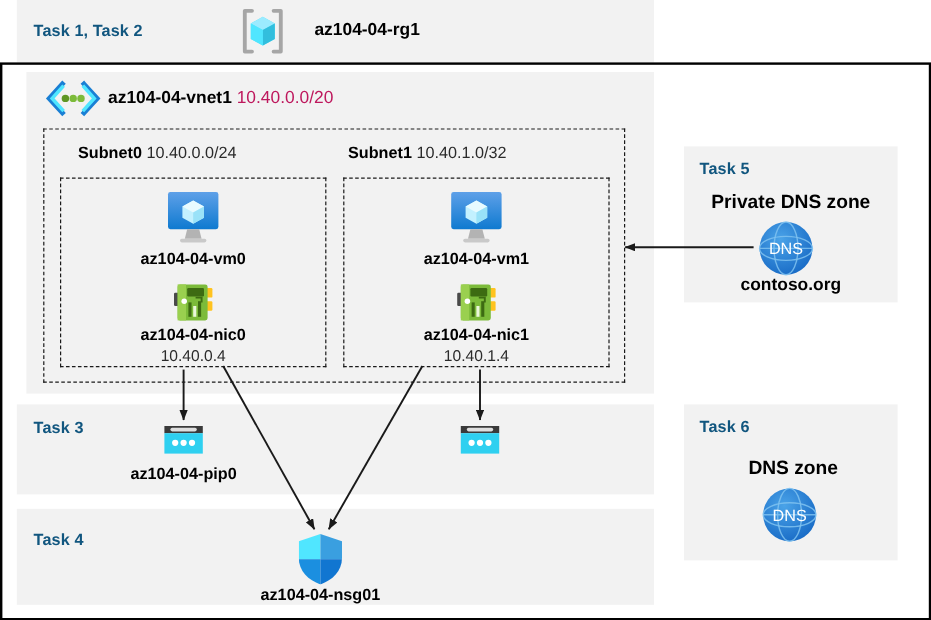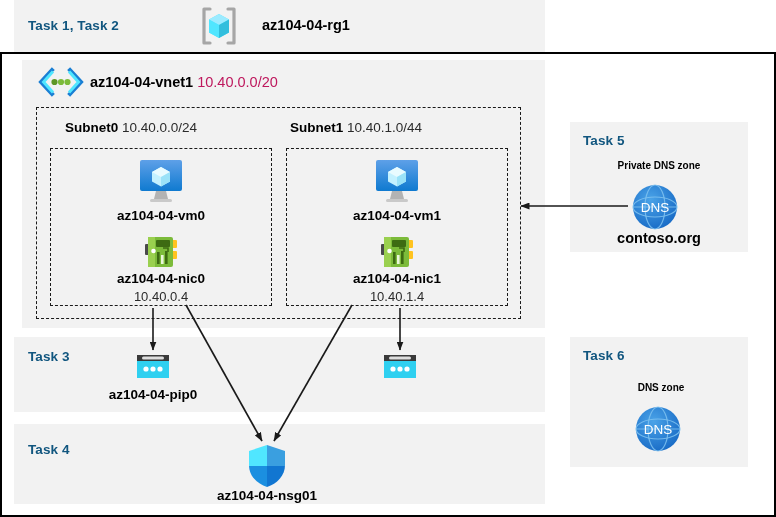--- a/index.html
+++ b/index.html
@@ -70,21 +70,21 @@
   .vnet-title b { font-weight: bold; }
   .vnet-title span.cidr { font-weight: normal; color: #be185d; }
   .ip-text {
     font-size: 13px;
     color: #2b2b2b;
     text-align: center;
     white-space: nowrap;
   }
   .zone-title {
     font-weight: bold;
-    font-size: 10px;
+    font-size: 16px;
     color: #000000;
     white-space: nowrap;
     text-align: center;
   }
 
   
   .icon { display: block; }
 
   svg { overflow: visible; }
 </style>
@@ -171,21 +171,21 @@
       <rect x="18" y="21" width="2.6" height="9" fill="#eaf7da"></rect>
       <rect x="22" y="17" width="2.6" height="13" fill="#3d6b12"></rect>
       <path d="M20 14 h5 v4" fill="none" stroke="#3d6b12" stroke-width="1.6"></path>
     </svg>
   </div>
   <div class="abs res-name" style="left:61px; top:271px; width:200px;">az104-04-nic0</div>
   <div class="abs ip-text" style="left:61px; top:289px; width:200px;">10.40.0.4</div>
 
   <div class="abs subnet-title" style="left:290px; top:120px;">
     <b>Subnet1</b>
-    <span class="cidr">10.40.1.0/44</span>
+    <span class="cidr">10.40.1.0/32</span>
   </div>
 
   <div class="abs dashed-box" style="left:286px; top:148px; width:222px; height:158px;"></div>
 
   <div class="abs" style="left:370px; top:158px; width:54px; height:46px;">
     <svg class="icon" width="54" height="46" viewBox="0 0 54 46">
       <defs>
         <linearGradient id="vmg1" x1="0" y1="0" x2="0" y2="1">
           <stop offset="0%" stop-color="#5ea0e8"></stop>
           <stop offset="100%" stop-color="#0f7ad0"></stop>

